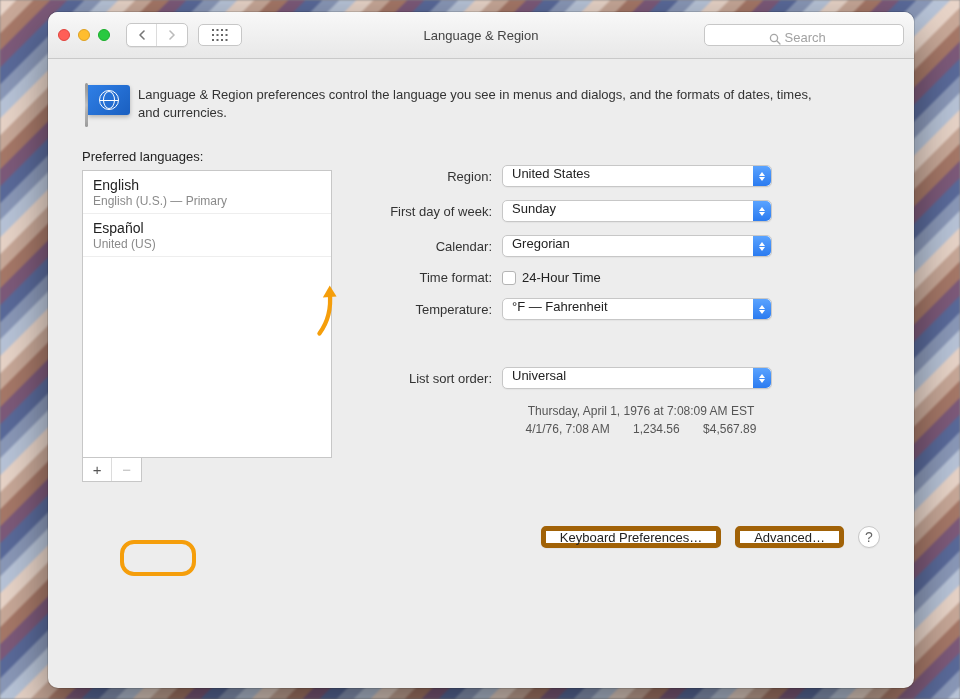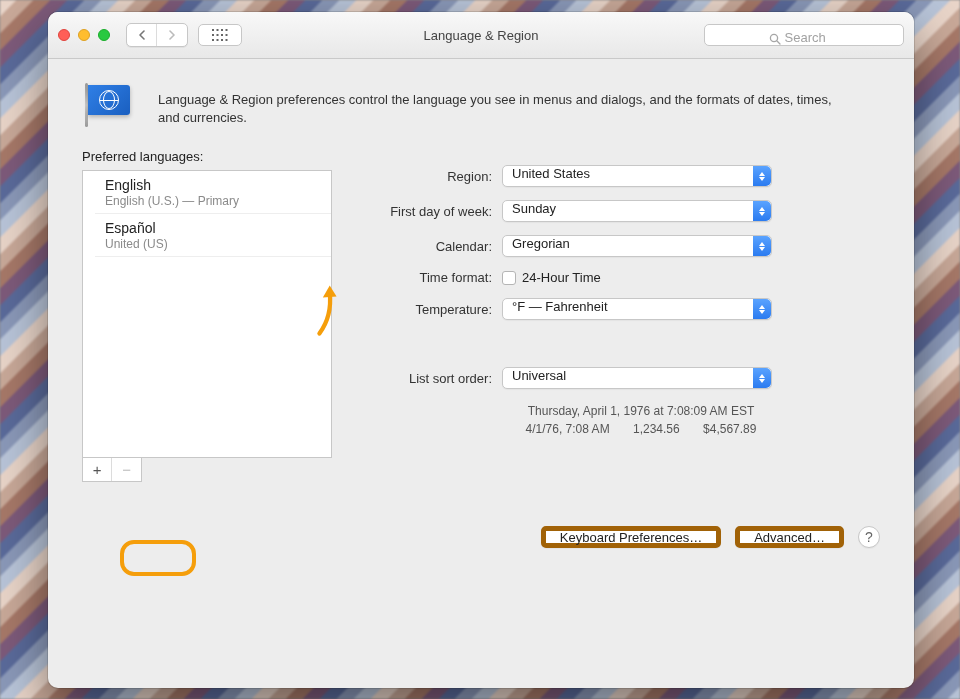--- a/index.html
+++ b/index.html
@@ -101,22 +101,21 @@
       width: 55px;
       color: #222;
       background: transparent;
     }
     .search-wrap input::placeholder { color: #a2a2a2; }
     .body {
       padding: 22px 34px 20px;
     }
     .header-row {
       display: flex;
-      gap: 20px;
-      align-items: flex-end;
+      align-items: center;
       margin-bottom: 22px;
     }
     .flag-icon {
       width: 56px; height: 44px;
       position: relative;
       margin-top: 2px;
     }
     .flag-pole {
       position: absolute;
       left: 3px; top: 0; width: 3px; height: 44px;
@@ -162,21 +161,20 @@
     .lang-label {
       font-size: 13px;
       margin-bottom: 6px;
     }
     .lang-list {
       background: #fff;
       border: 1px solid #c7c7c7;
       width: 250px;
       height: 288px;
       font-size: 13px;
-      padding-left: 12px;
     }
     .lang-item {
       padding: 6px 10px 5px;
       border-bottom: 1px solid #eee;
     }
     .lang-item .name { font-size: 14px; }
     .lang-item .sub { font-size: 12px; color: #8a8a8a; margin-top: 1px; }
     .lang-controls {
       display: flex;
       background: #fff;

